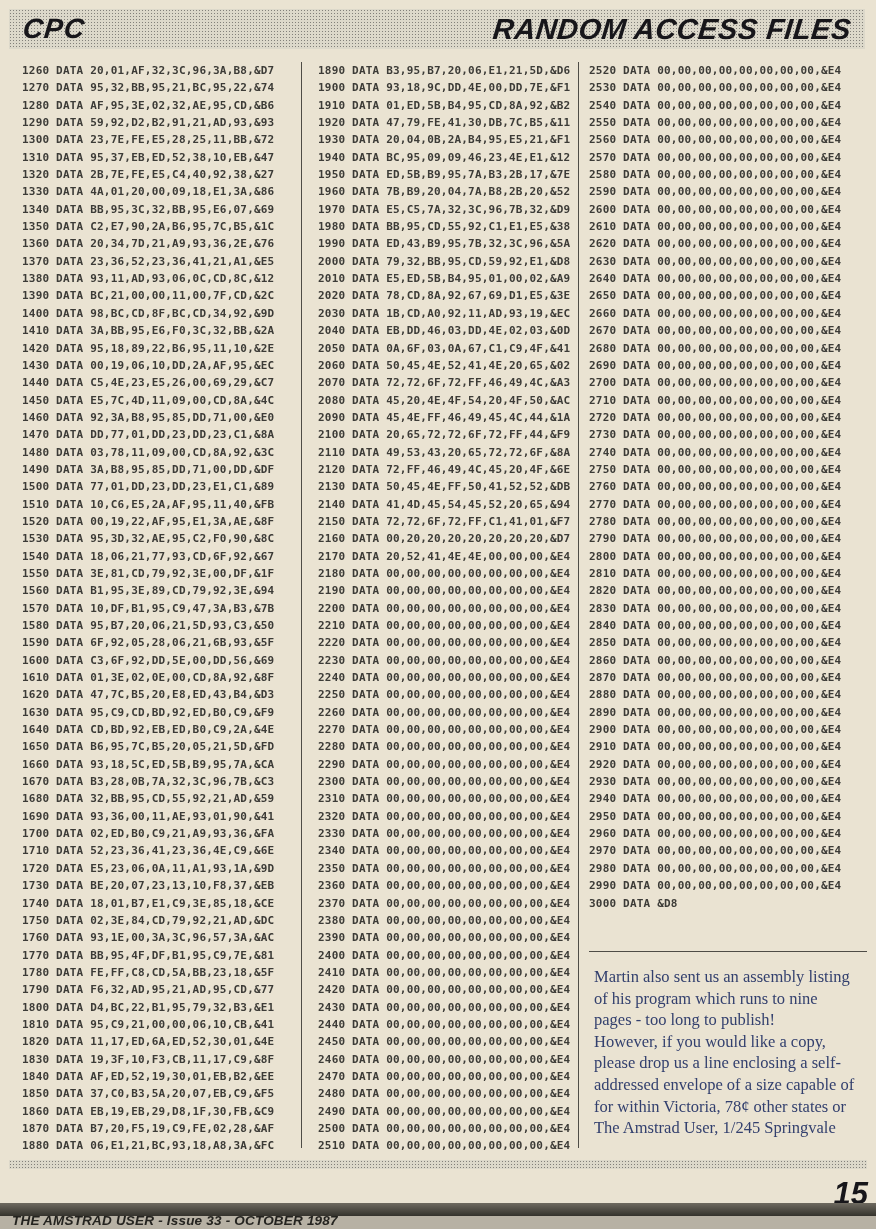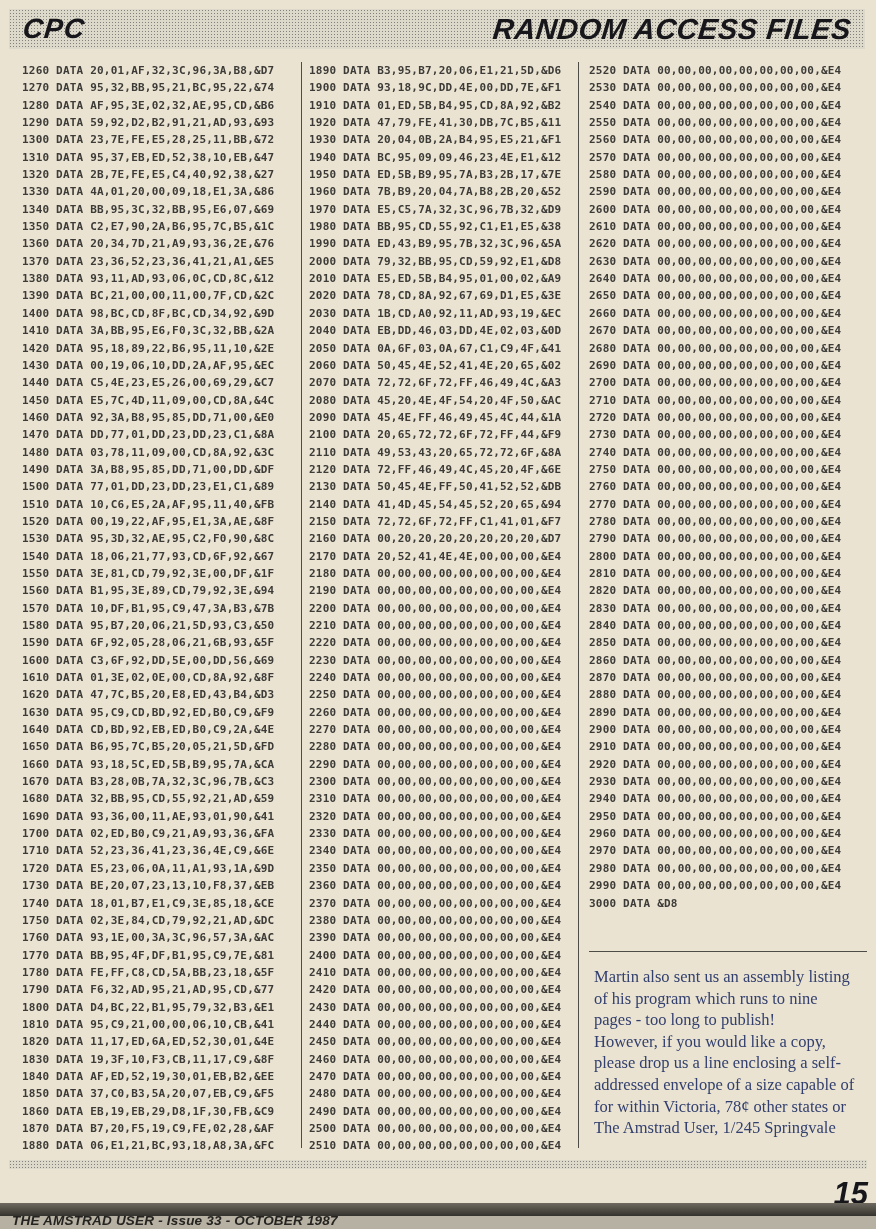--- a/index.html
+++ b/index.html
@@ -36,21 +36,21 @@
     font-style:italic;font-weight:bold;font-size:29px;letter-spacing:0.5px;
     color:#17161a;transform:skewX(-6deg);
   }
   .listing-col{
     position:absolute;top:62px;
     font-family:"DejaVu Sans Mono",monospace;
     font-size:11px;font-weight:bold;line-height:17.35px;
     color:#3c3b37;letter-spacing:0.2px;white-space:pre;
   }
   .col-1{left:22px;}
-  .col-2{left:309px;}
+  .col-2{left:318px;}
   .col-3{left:589px;}
   .vrule{
     position:absolute;top:62px;width:1px;height:1086px;background:#4e4c46;
   }
   .vrule-1{left:301px;}
   .vrule-2{left:578px;}
   .note-rule{
     position:absolute;left:589px;top:951px;width:278px;height:1px;
     background:#4e4c46;border:0;margin:0;
   }

